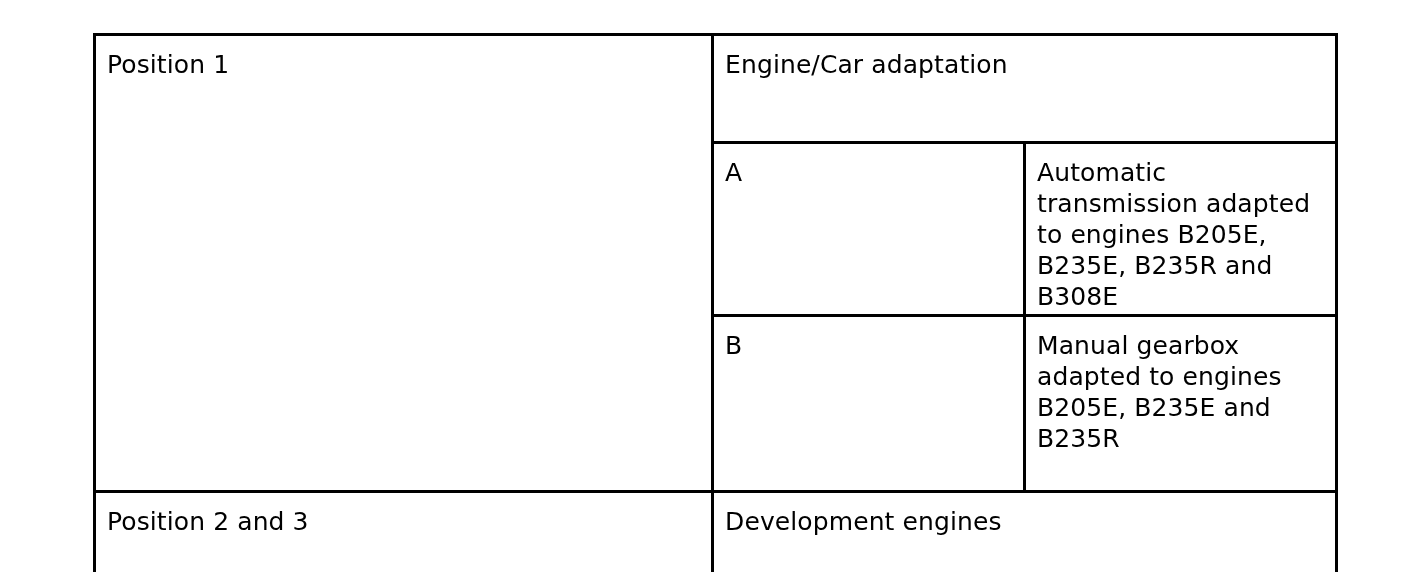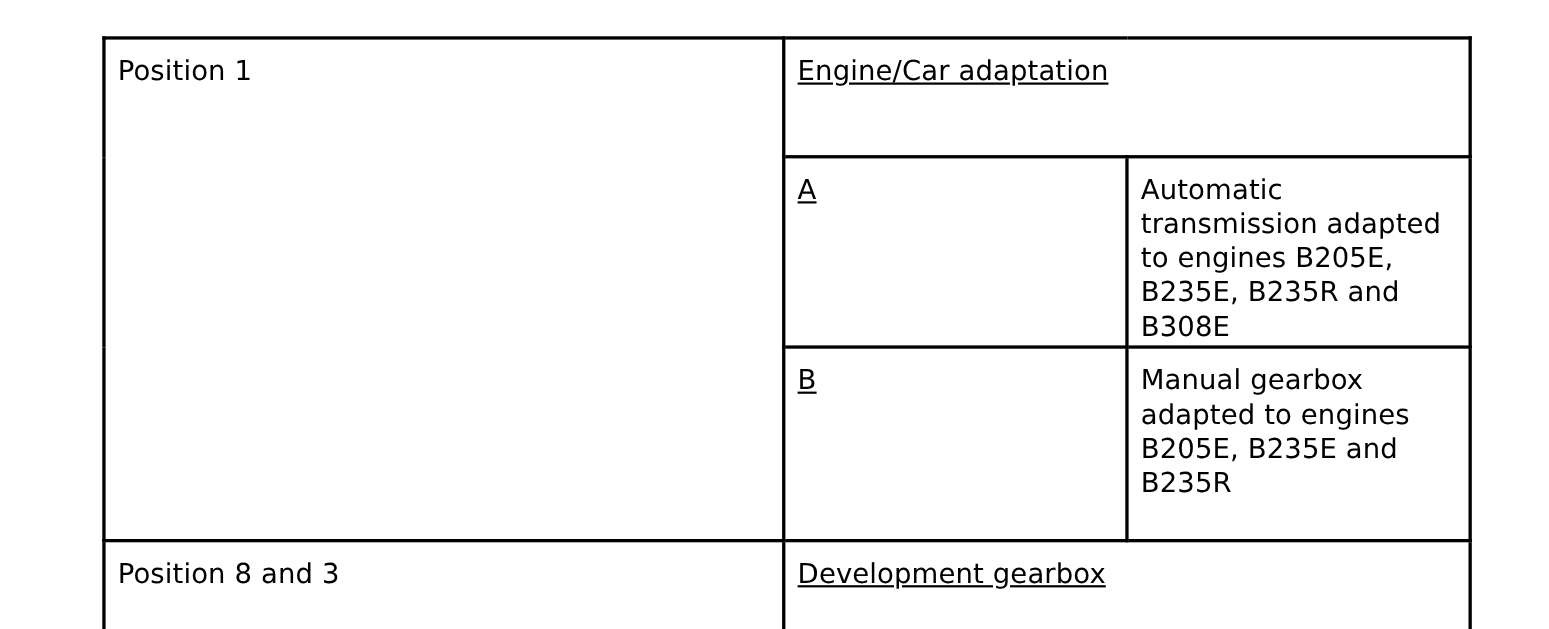--- a/index.html
+++ b/index.html
@@ -41,21 +41,21 @@
     font-size: 25px;
     line-height: 31px;
     font-weight: 400;
     letter-spacing: 0.1px;
     color: #000000;
     background: #ffffff;
   }
 
   
   .col-position { width: 412px; }
-  .col-variant  { width: 416px; text-decoration: underline; }
+  .col-variant  { width: 416px; }
   .col-desc     { width: 417px; margin-left: 24px; }
 
   
   .row-header td      { height: 92px; margin-top: 32px; }
   .row-variant-a td   { height: 157px; }
   .row-variant-b td   { height: 160px; }
   .row-position23 td  { height: 88px; }
 
   .cell-text {
     display: block;
@@ -92,23 +92,23 @@
         <td class="col-variant">
           <span class="cell-text">B</span>
         </td>
         <td class="col-desc">
           <span class="cell-text">Manual gearbox adapted to engines B205E, B235E and B235R</span>
         </td>
       </tr>
 
       <tr class="row-position23">
         <td class="col-position">
-          <span class="cell-text">Position 8 and 3</span>
+          <span class="cell-text">Position 2 and 3</span>
         </td>
         <td class="col-variant" colspan="2">
-          <span class="cell-text">Development gearbox</span>
+          <span class="cell-text">Development engines</span>
         </td>
       </tr>
 
     </tbody>
   </table>
 
 </div>
 
 </body></html>

